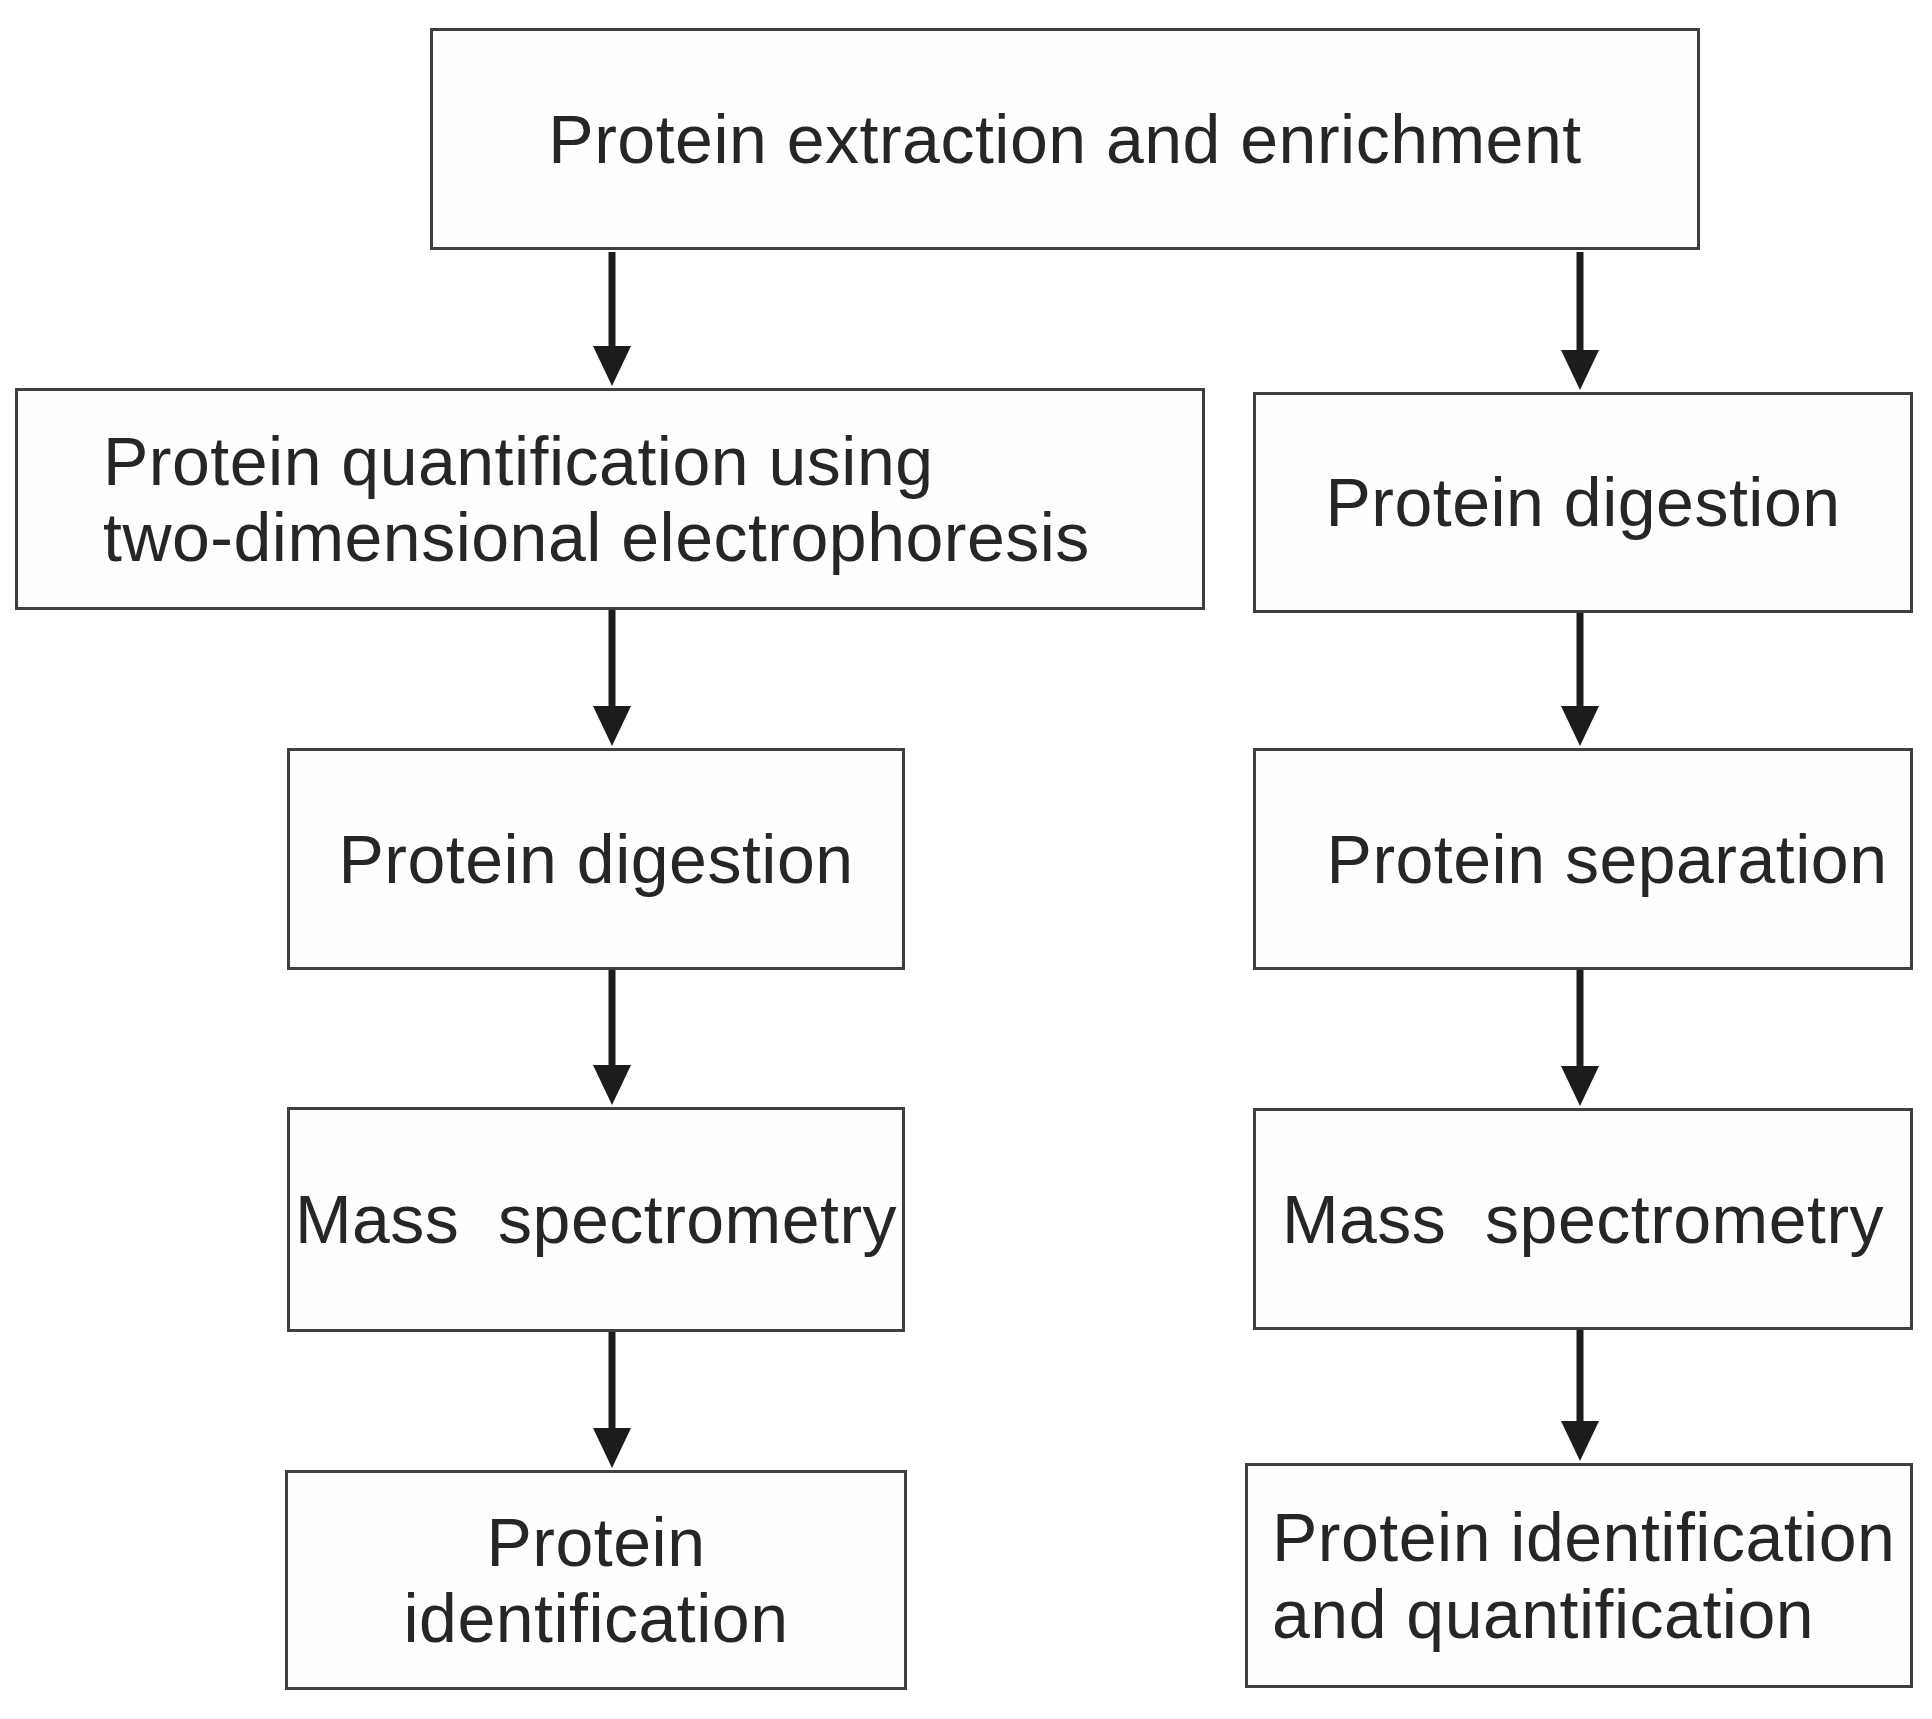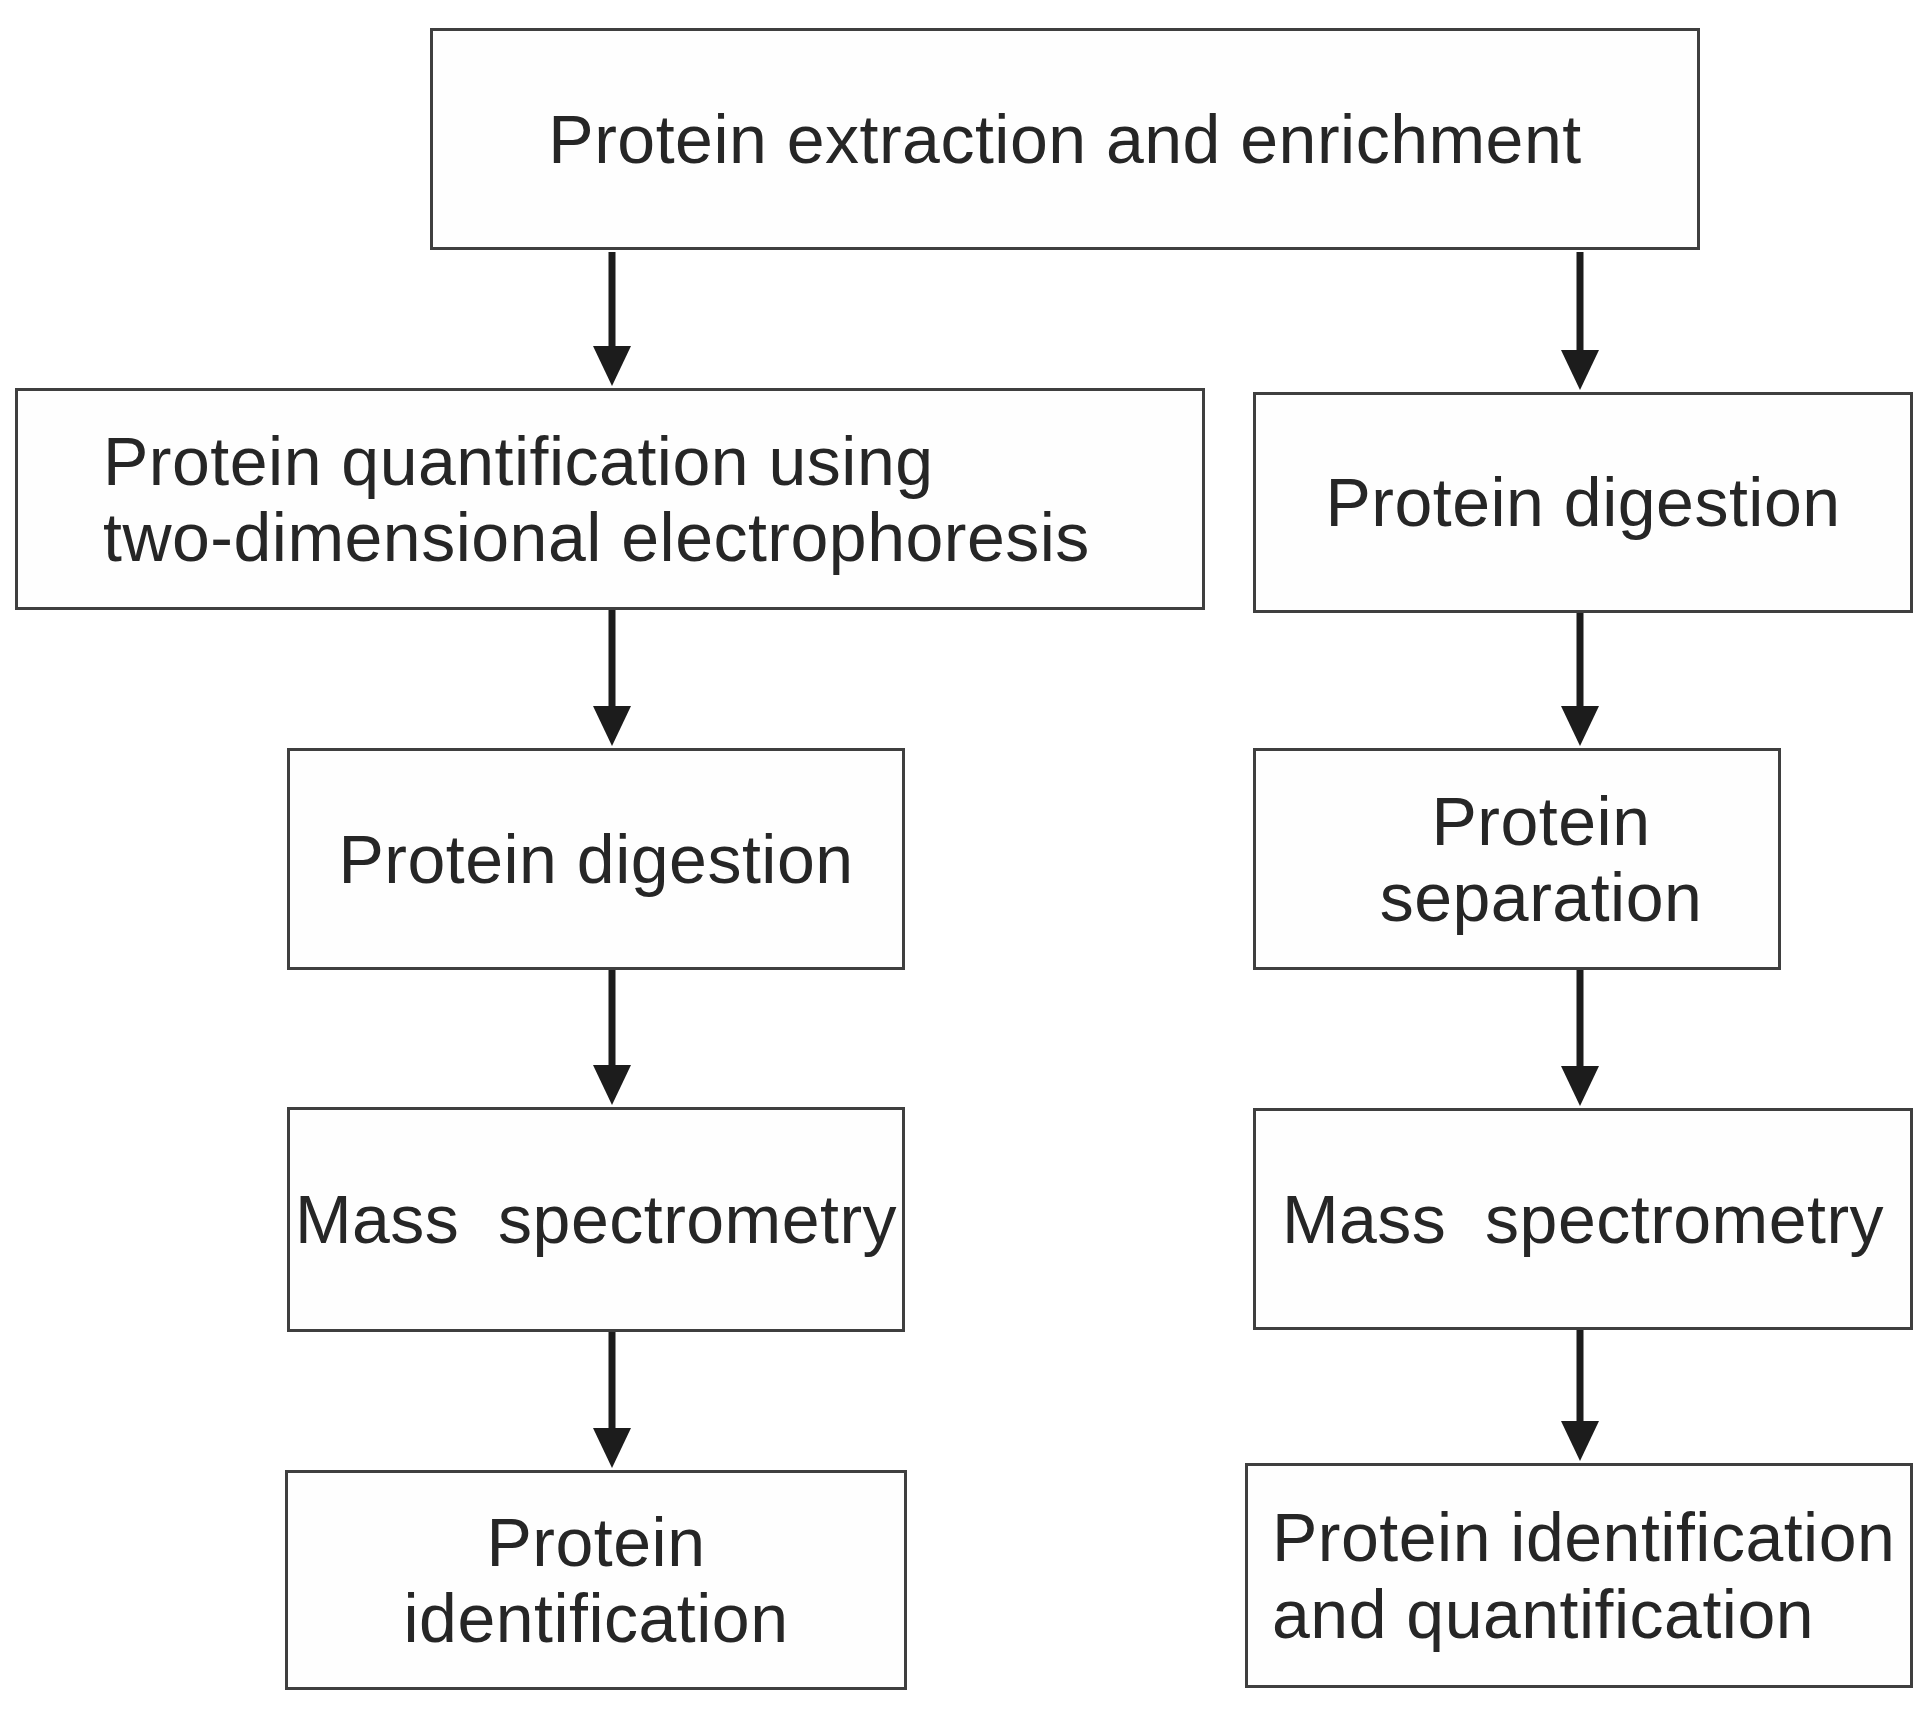--- a/index.html
+++ b/index.html
@@ -27,21 +27,21 @@
   .node.center { justify-content: center; text-align: center; }
   .node.leftalign { justify-content: flex-start; text-align: left; }
 
   
   #n-top   { left: 430px;  top: 28px;   width: 1270px; height: 222px; }
   #n-quant { left: 15px;   top: 388px;  width: 1190px; height: 222px; padding-left: 85px; padding-right: 20px; }
   #n-ldig  { left: 287px;  top: 748px;  width: 618px;  height: 222px; }
   #n-lms   { left: 287px;  top: 1107px; width: 618px;  height: 225px; }
   #n-lid   { left: 285px;  top: 1470px; width: 622px;  height: 220px; }
   #n-rdig  { left: 1253px; top: 392px;  width: 660px;  height: 221px; }
-  #n-rsep  { left: 1253px; top: 748px;  width: 528px;  height: 222px; padding-left: 48px; }
+  #n-rsep  { left: 1253px; top: 748px;  width: 660px;  height: 222px; padding-left: 48px; }
   #n-rms   { left: 1253px; top: 1108px; width: 660px;  height: 222px; }
   #n-ridq  { left: 1245px; top: 1463px; width: 668px;  height: 225px; padding-left: 24px; padding-right: 10px; }
 
   
   .arrow { position: absolute; width: 40px; }
   .arrow .shaft {
     position: absolute;
     left: 50%; top: 0;
     transform: translateX(-50%);
     width: 7px;

